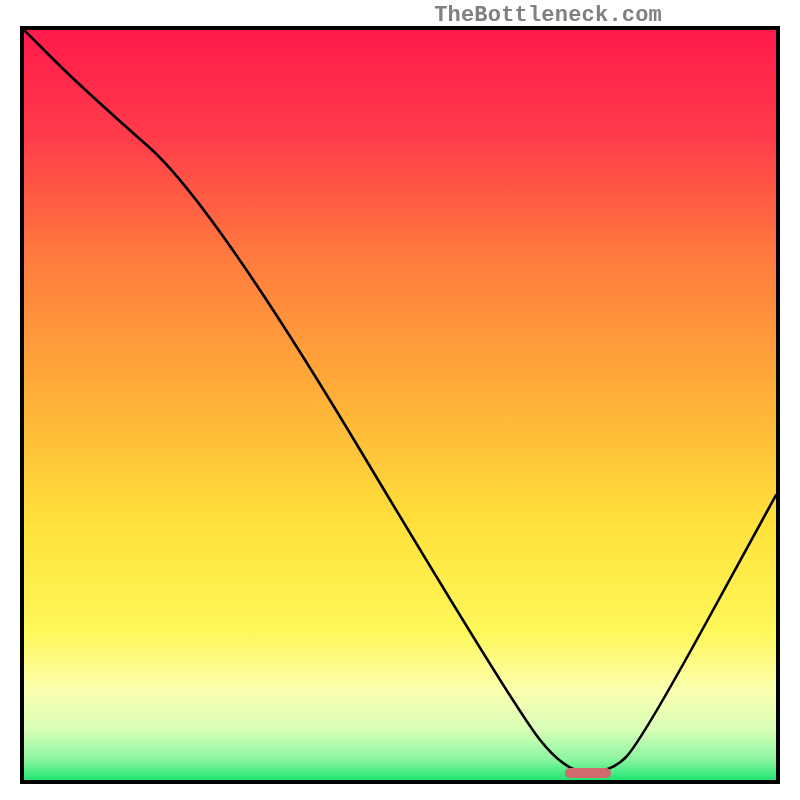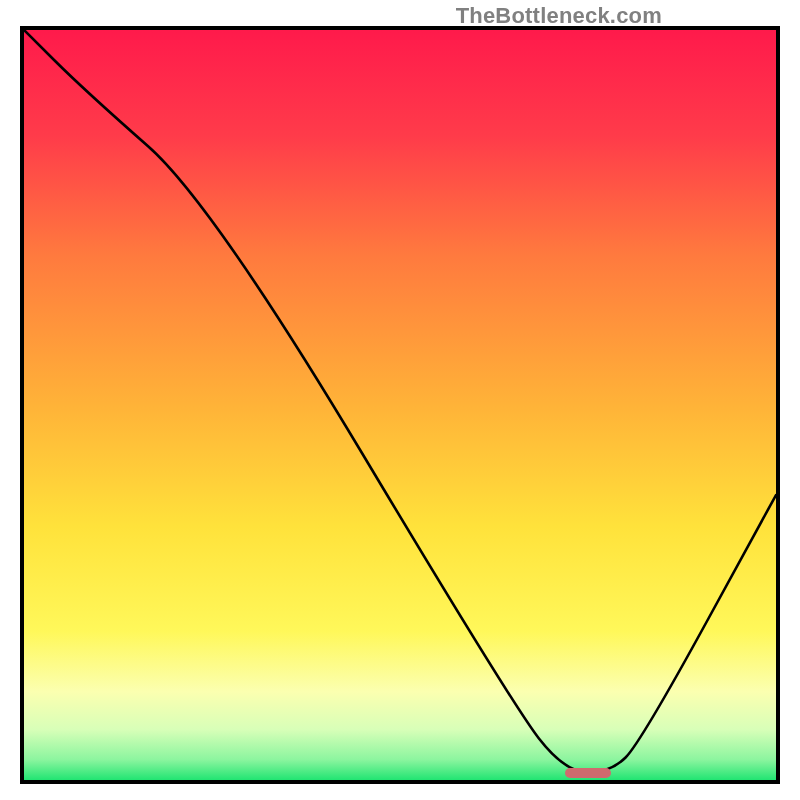--- a/index.html
+++ b/index.html
@@ -7,20 +7,21 @@
     padding: 0;
     width: 800px;
     height: 800px;
     background: #ffffff;
     font-family: Arial, Helvetica, sans-serif;
   }
   .container {
     position: relative;
     width: 672px;
     height: 800px;
+    font-family: Liberation Mono, monospace;
   }
   .watermark {
     position: absolute;
     top: 3px;
     right: 10px;
     font-size: 22px;
     font-weight: bold;
     color: #808080;
     z-index: 5;
     letter-spacing: 0.2px;

